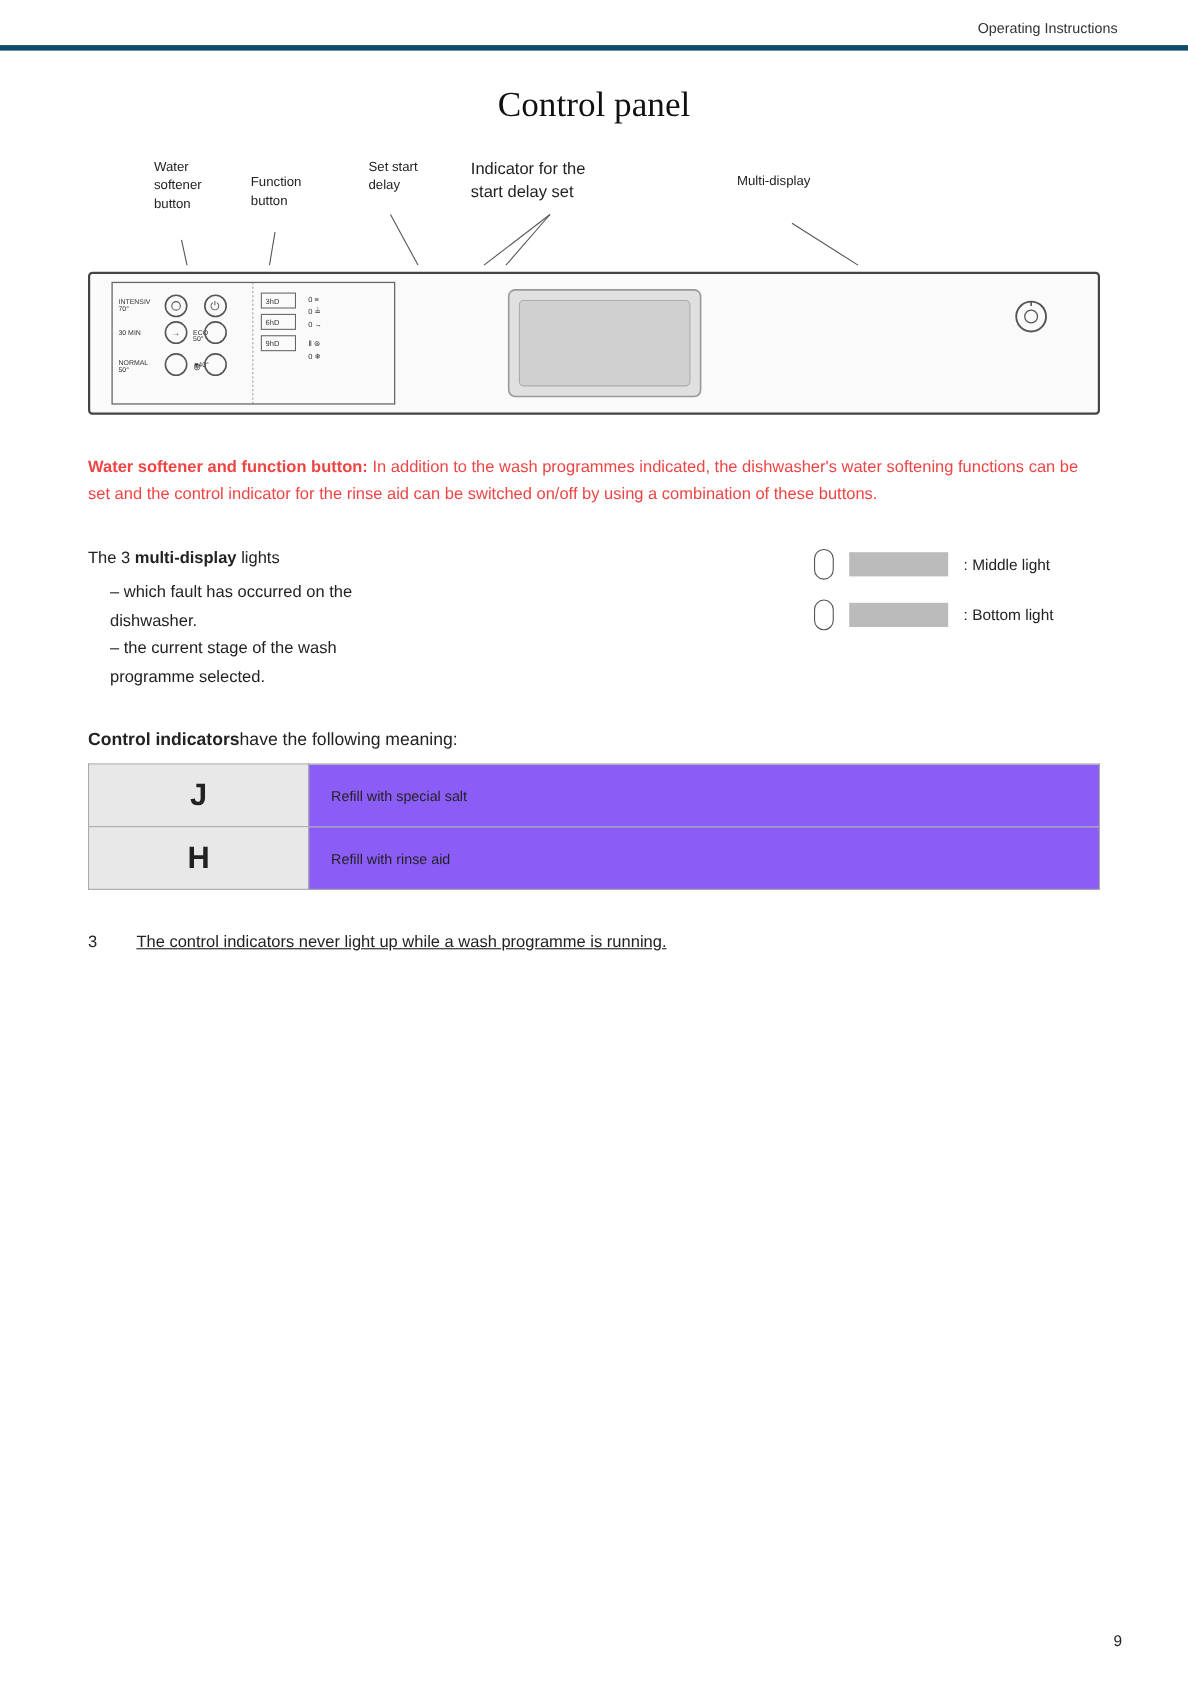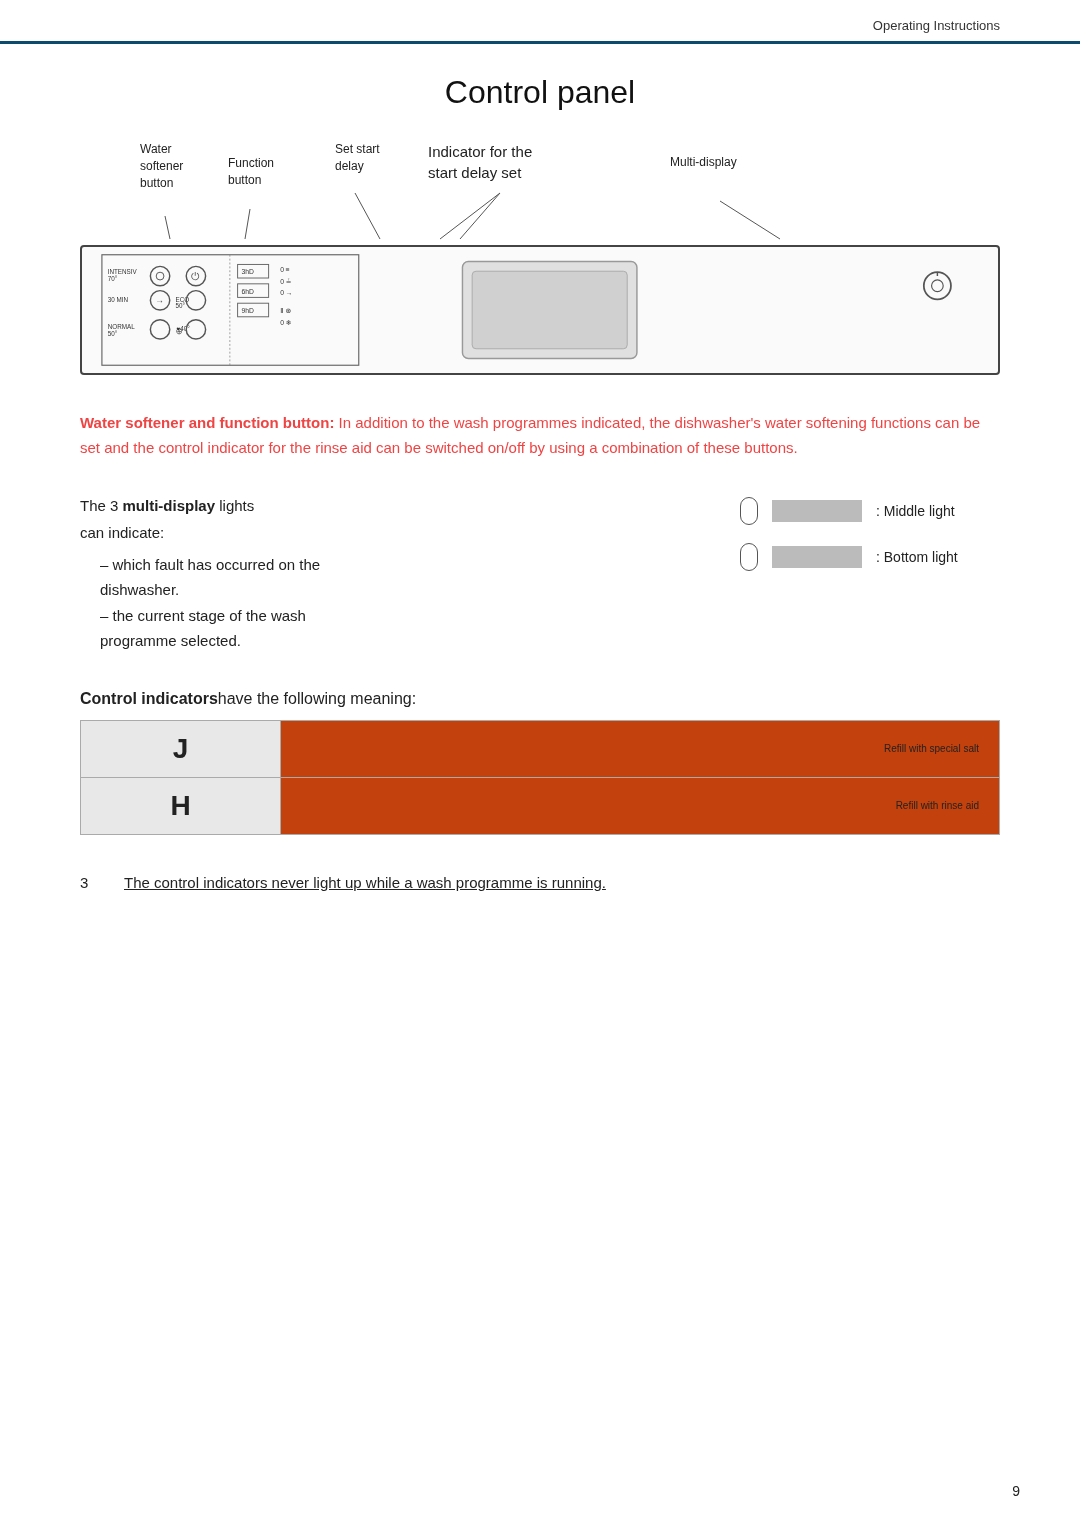--- a/index.html
+++ b/index.html
@@ -7,36 +7,37 @@
       background: #fff;
       font-family: 'Arial', sans-serif;
       width: 1080px;
       min-height: 1529px;
       position: relative;
       color: #222;
     }
 
     .page-header {
       text-align: right;
-      padding: 18px 80px 8px 60px;
+      padding: 18px 64px 8px 60px;
       font-size: 13px;
       color: #333;
-      border-bottom: 3px solid #0c4a6e;
+      border-bottom: 5px solid #0c4a6e;
     }
 
     .page-content {
       padding: 30px 80px 60px 80px;
     }
 
     .page-title {
       font-size: 32px;
       font-weight: normal;
       text-align: center;
       margin-bottom: 30px;
       color: #111;
+      font-family: Liberation Serif, serif;
     }
 
     .panel-box {
       border: 2px solid #444;
       border-radius: 4px;
       width: 100%;
       height: 130px;
       position: relative;
       background: #fafafa;
       overflow: hidden;
@@ -150,23 +151,23 @@
 
     .indicators-table td.symbol-cell {
       font-size: 28px;
       font-weight: bold;
       text-align: center;
       width: 200px;
       background: #e8e8e8;
     }
 
     .indicators-table td.desc-cell {
-      background: #c2410c;
-      font-size: 10px;
-      text-align: right;
+      background: #8b5cf6;
+      font-size: 13px;
+      text-align: left;
     }
 
     
     .note-section {
       margin-top: 36px;
       display: flex;
       flex-direction: row;
       gap: 20px;
       font-size: 15px;
       line-height: 1.65;
@@ -324,21 +325,20 @@
     <p>
       <span class="bold-start">Water softener and function button:</span><span> In addition to the wash programmes indicated, the dishwasher's water softening functions can be set and the control indicator for the rinse aid can be switched on/off by using a combination of these buttons.</span>
     </p>
   </div>
 
   <div class="multi-display-section">
     <div class="multi-display-left">
       <p>
         <span>The 3 </span><span class="multi-bold">multi-display</span><span> lights</span>
       </p>
-      <p style="margin-top:2px;">can indicate:</p>
       <ul style="margin-top:6px;">
         <li>which fault has occurred on the<br>dishwasher.</li>
         <li>the current stage of the wash<br>programme selected.</li>
       </ul>
     </div>
     <div class="multi-display-right">
       <div class="light-row">
         <span class="light-icon"></span>
         <span class="light-bar"></span>
         <span class="light-label">: Middle light</span>

